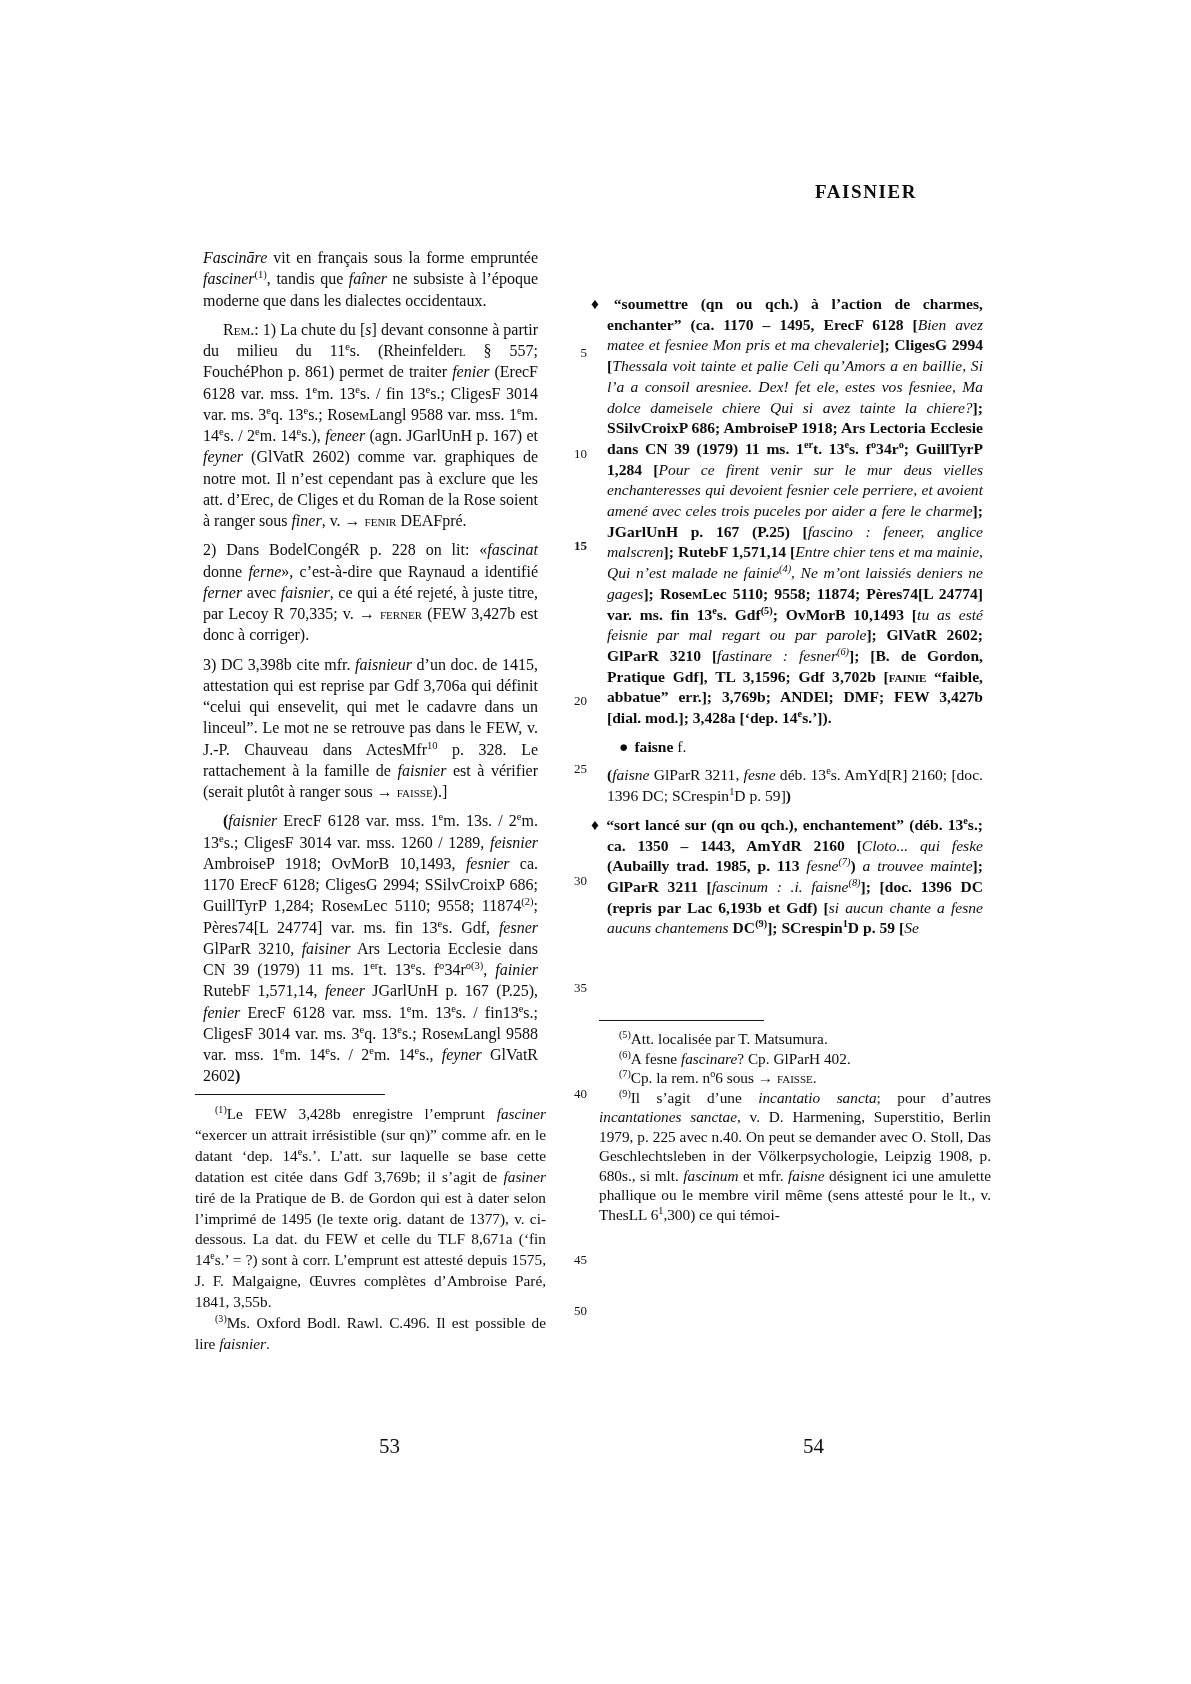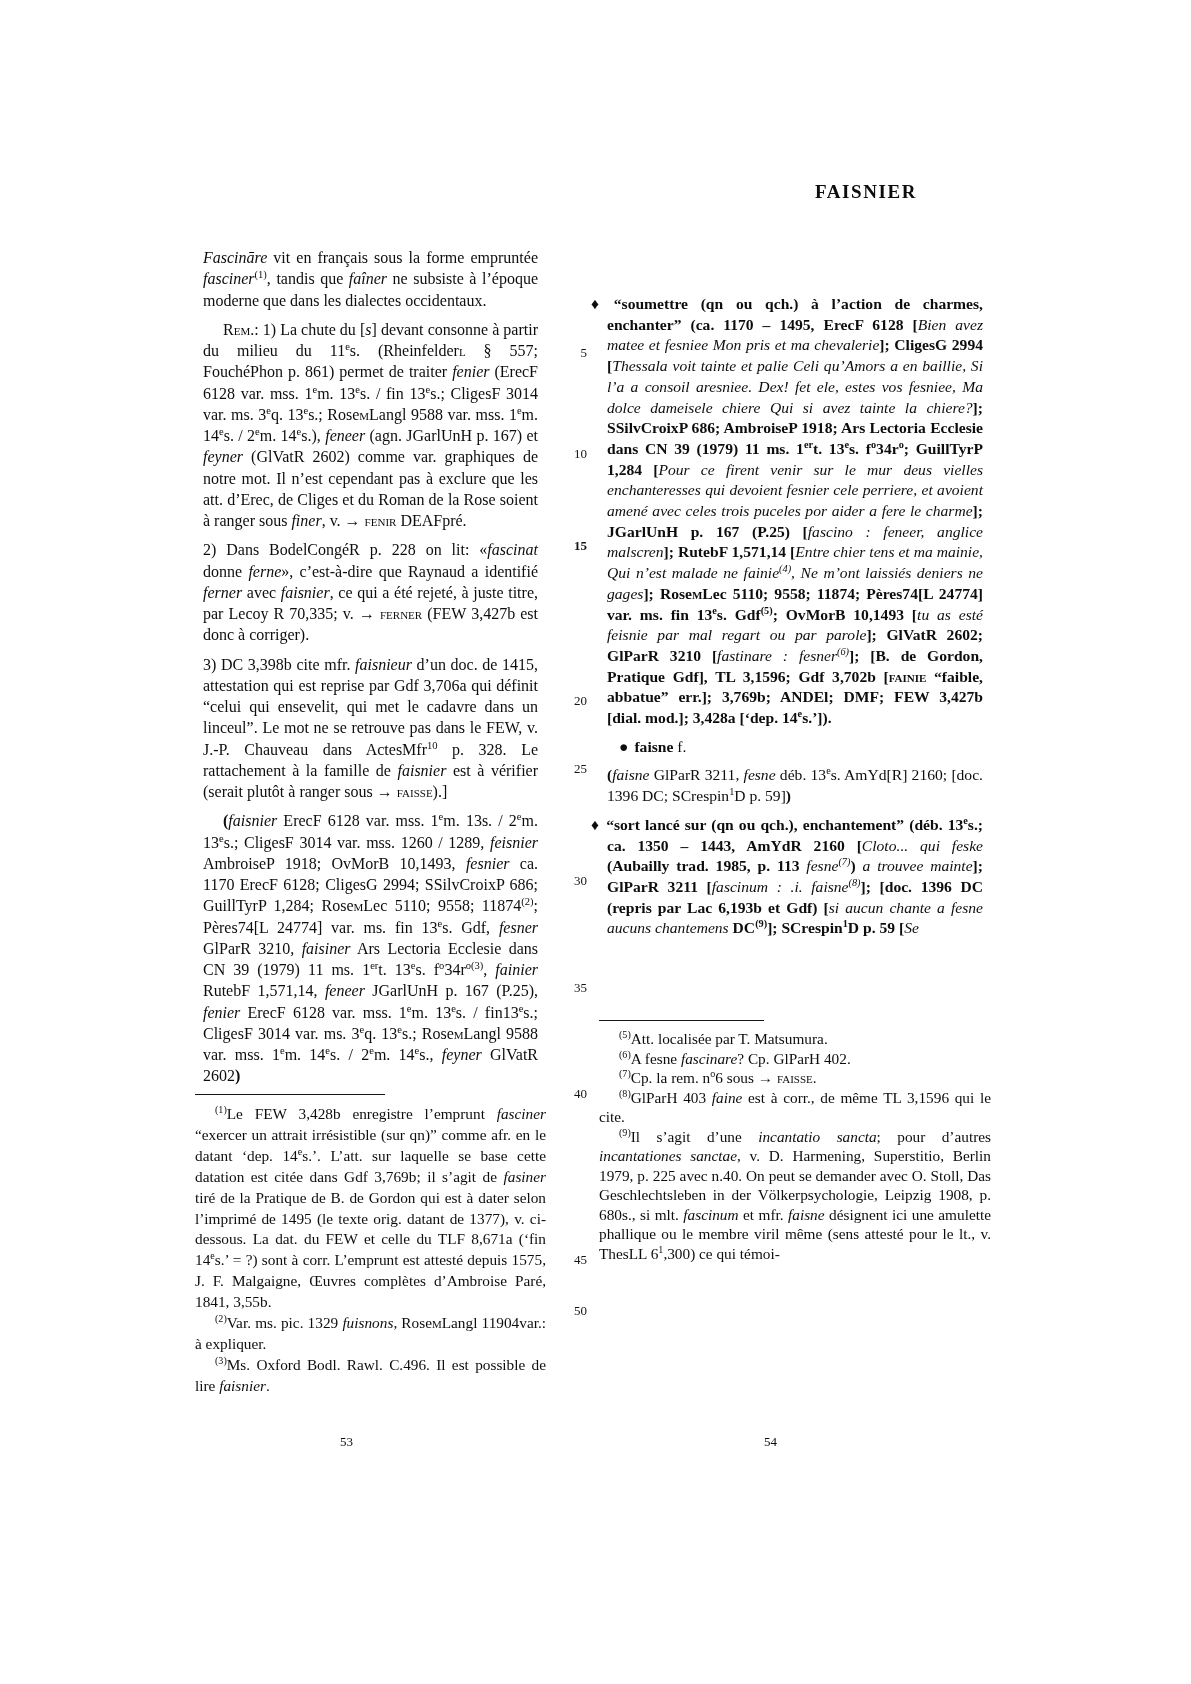--- a/index.html
+++ b/index.html
@@ -38,21 +38,21 @@
   .fn{margin:0;text-indent:20px;}
   .fnrule{width:190px;border-top:1.6px solid #151515;margin:4px 0 9px 0;}
   .right-foot .fnrule{width:165px;margin:0 0 8px 0;}
   .seg-i{font-style:italic;}
   .seg-b{font-weight:bold;}
   .seg-s{font-variant:small-caps;}
   .seg-u{vertical-align:super;font-size:66%;line-height:0;}
   .marker{font-weight:bold;margin-right:6px;}
   .gutter{position:absolute;left:543px;top:0;width:44px;height:1684px;}
   .line-number{position:absolute;right:0;font-size:13px;color:#141414;}
-  .page-number{position:absolute;top:1434px;font-size:13px;width:60px;text-align:left;}
+  .page-number{position:absolute;top:1434px;font-size:21px;width:60px;text-align:right;}
   .pn-left{left:340px;}
   .pn-right{left:764px;}
 </style>
 </head>
 <body>
 
 <div class="page">
 
   <div class="entry-header">FAISNIER</div>
 
@@ -60,21 +60,20 @@
     <p class="para"><span class="seg-i">Fascināre</span><span> vit en français sous la forme empruntée </span><span class="seg-i">fasciner</span><span class="seg-u">(1)</span><span>, tandis que </span><span class="seg-i">faîner</span><span> ne subsiste à l’époque moderne que dans les dialectes occidentaux.</span></p>
     <p class="para ind"><span class="seg-s">Rem.</span><span>: 1) La chute du [</span><span class="seg-i">s</span><span>] devant consonne à partir du milieu du 11</span><span class="seg-u">e</span><span>s. (Rheinfelder</span><span class="seg-s">l</span><span> § 557; FouchéPhon p. 861) permet de traiter </span><span class="seg-i">fenier</span><span> (ErecF 6128 var. mss. 1</span><span class="seg-u">e</span><span>m. 13</span><span class="seg-u">e</span><span>s. / fin 13</span><span class="seg-u">e</span><span>s.; CligesF 3014 var. ms. 3</span><span class="seg-u">e</span><span>q. 13</span><span class="seg-u">e</span><span>s.; Rose</span><span class="seg-s">m</span><span>Langl 9588 var. mss. 1</span><span class="seg-u">e</span><span>m. 14</span><span class="seg-u">e</span><span>s. / 2</span><span class="seg-u">e</span><span>m. 14</span><span class="seg-u">e</span><span>s.), </span><span class="seg-i">feneer</span><span> (agn. JGarlUnH p. 167) et </span><span class="seg-i">feyner</span><span> (GlVatR 2602) comme var. graphiques de notre mot. Il n’est cependant pas à exclure que les att. d’Erec, de Cliges et du Roman de la Rose soient à ranger sous </span><span class="seg-i">finer</span><span>, v. → </span><span class="seg-s">fenir</span><span> DEAFpré.</span></p>
     <p class="para"><span>2) Dans BodelCongéR p. 228 on lit: «</span><span class="seg-i">fascinat</span><span> donne </span><span class="seg-i">ferne</span><span>», c’est-à-dire que Raynaud a identifié </span><span class="seg-i">ferner</span><span> avec </span><span class="seg-i">faisnier</span><span>, ce qui a été rejeté, à juste titre, par Lecoy R 70,335; v. → </span><span class="seg-s">ferner</span><span> (FEW 3,427b est donc à corriger).</span></p>
     <p class="para"><span>3) DC 3,398b cite mfr. </span><span class="seg-i">faisnieur</span><span> d’un doc. de 1415, attestation qui est reprise par Gdf 3,706a qui définit “celui qui ensevelit, qui met le cadavre dans un linceul”. Le mot ne se retrouve pas dans le FEW, v. J.-P. Chauveau dans ActesMfr</span><span class="seg-u">10</span><span> p. 328. Le rattachement à la famille de </span><span class="seg-i">faisnier</span><span> est à vérifier (serait plutôt à ranger sous → </span><span class="seg-s">faisse</span><span>).]</span></p>
     <p class="para ind"><span class="seg-b">(</span><span class="seg-i">faisnier</span><span> ErecF 6128 var. mss. 1</span><span class="seg-u">e</span><span>m. 13s. / 2</span><span class="seg-u">e</span><span>m. 13</span><span class="seg-u">e</span><span>s.; CligesF 3014 var. mss. 1260 / 1289, </span><span class="seg-i">feisnier</span><span> AmbroiseP 1918; OvMorB 10,1493, </span><span class="seg-i">fesnier</span><span> ca. 1170 ErecF 6128; CligesG 2994; SSilvCroixP 686; GuillTyrP 1,284; Rose</span><span class="seg-s">m</span><span>Lec 5110; 9558; 11874</span><span class="seg-u">(2)</span><span>; Pères74[L 24774] var. ms. fin 13</span><span class="seg-u">e</span><span>s. Gdf, </span><span class="seg-i">fesner</span><span> GlParR 3210, </span><span class="seg-i">faisiner</span><span> Ars Lectoria Ecclesie dans CN 39 (1979) 11 ms. 1</span><span class="seg-u">er</span><span>t. 13</span><span class="seg-u">e</span><span>s. f</span><span class="seg-u">o</span><span>34r</span><span class="seg-u">o(3)</span><span>, </span><span class="seg-i">fainier</span><span> RutebF 1,571,14, </span><span class="seg-i">feneer</span><span> JGarlUnH p. 167 (P.25), </span><span class="seg-i">fenier</span><span> ErecF 6128 var. mss. 1</span><span class="seg-u">e</span><span>m. 13</span><span class="seg-u">e</span><span>s. / fin13</span><span class="seg-u">e</span><span>s.; CligesF 3014 var. ms. 3</span><span class="seg-u">e</span><span>q. 13</span><span class="seg-u">e</span><span>s.; Rose</span><span class="seg-s">m</span><span>Langl 9588 var. mss. 1</span><span class="seg-u">e</span><span>m. 14</span><span class="seg-u">e</span><span>s. / 2</span><span class="seg-u">e</span><span>m. 14</span><span class="seg-u">e</span><span>s., </span><span class="seg-i">feyner</span><span> GlVatR 2602</span><span class="seg-b">)</span></p>
   </div>
 
   <div class="left-foot">
     <div class="fnrule"></div>
     <p class="fn"><span class="seg-u">(1)</span><span>Le FEW 3,428b enregistre l’emprunt </span><span class="seg-i">fasciner</span><span> “exercer un attrait irrésistible (sur qn)” comme afr. en le datant ‘dep. 14</span><span class="seg-u">e</span><span>s.’. L’att. sur laquelle se base cette datation est citée dans Gdf 3,769b; il s’agit de </span><span class="seg-i">fasiner</span><span> tiré de la Pratique de B. de Gordon qui est à dater selon l’imprimé de 1495 (le texte orig. datant de 1377), v. ci-dessous. La dat. du FEW et celle du TLF 8,671a (‘fin 14</span><span class="seg-u">e</span><span>s.’ = ?) sont à corr. L’emprunt est attesté depuis 1575, J. F. Malgaigne, Œuvres complètes d’Ambroise Paré, 1841, 3,55b.</span></p>
-    <p class="fn"><span class="seg-u">(2)</span><span>Var. ms. pic. 1329 </span><span class="seg-i">fuisnons</span><span>, Rose</span><span class="seg-s">m</span><span>Langl 11904var.: à expliquer.</span></p>
     <p class="fn"><span class="seg-u">(3)</span><span>Ms. Oxford Bodl. Rawl. C.496. Il est possible de lire </span><span class="seg-i">faisnier</span><span>.</span></p>
   </div>
 
   <div class="gutter">
       <div class="line-number" style="top: 345px;">5</div>
       <div class="line-number" style="top: 446px;">10</div>
       <div class="line-number" style="top: 538px; font-weight: bold;">15</div>
       <div class="line-number" style="top: 661px; margin-top: 32px;">20</div>
       <div class="line-number" style="top: 761px;">25</div>
       <div class="line-number" style="top: 873px;">30</div>
@@ -95,20 +94,19 @@
     <p class="para hang">
       <span class="marker">♦</span><span><span class="seg-b">“sort lancé sur (qn ou qch.), enchantement” (déb. 13</span><span class="seg-b seg-u">e</span><span class="seg-b">s.; ca. 1350 – 1443, AmYdR 2160 [</span><span class="seg-i">Cloto... qui feske</span><span class="seg-b"> (Aubailly trad. 1985, p. 113 </span><span class="seg-i">fesne</span><span class="seg-i seg-u">(7)</span><span class="seg-b">) </span><span class="seg-i">a trouvee mainte</span><span class="seg-b">]; GlParR 3211 [</span><span class="seg-i">fascinum : .i. faisne</span><span class="seg-i seg-u">(8)</span><span class="seg-b">]; [doc. 1396 DC (repris par Lac 6,193b et Gdf) [</span><span class="seg-i">si aucun chante a fesne aucuns chantemens</span><span class="seg-b"> DC</span><span class="seg-b seg-u">(9)</span><span class="seg-b">]; SCrespin</span><span class="seg-b seg-u">1</span><span class="seg-b">D p. 59 [</span><span class="seg-i">Se</span></span>
     </p>
   </div>
 
   <div class="right-foot">
     <div class="fnrule"></div>
     <p class="fn"><span class="seg-u">(5)</span><span>Att. localisée par T. Matsumura.</span></p>
     <p class="fn"><span class="seg-u">(6)</span><span>A fesne </span><span class="seg-i">fascinare</span><span>? Cp. GlParH 402.</span></p>
     <p class="fn"><span class="seg-u">(7)</span><span>Cp. la rem. n</span><span class="seg-u">o</span><span>6 sous → </span><span class="seg-s">faisse</span><span>.</span></p>
-    <p class="fn"><span class="seg-u">(8)</span><span>GlParH 403 </span><span class="seg-i">faine</span><span> est à corr., de même TL 3,1596 qui le cite.</span></p>
     <p class="fn"><span class="seg-u">(9)</span><span>Il s’agit d’une </span><span class="seg-i">incantatio sancta</span><span>; pour d’autres </span><span class="seg-i">incantationes sanctae</span><span>, v. D. Harmening, Superstitio, Berlin 1979, p. 225 avec n.40. On peut se demander avec O. Stoll, Das Geschlechtsleben in der Völkerpsychologie, Leipzig 1908, p. 680s., si mlt. </span><span class="seg-i">fascinum</span><span> et mfr. </span><span class="seg-i">faisne</span><span> désignent ici une amulette phallique ou le membre viril même (sens attesté pour le lt., v. ThesLL 6</span><span class="seg-u">1</span><span>,300) ce qui témoi-</span></p>
   </div>
 
   <div class="page-number pn-left">53</div>
   <div class="page-number pn-right">54</div>
 
 </div>
 
 </body></html>

